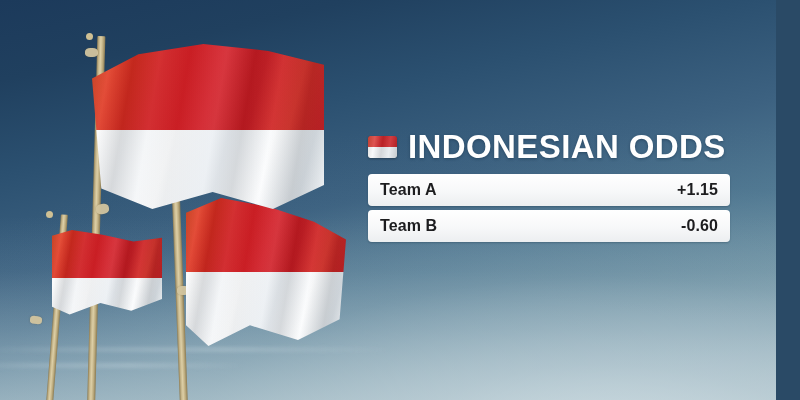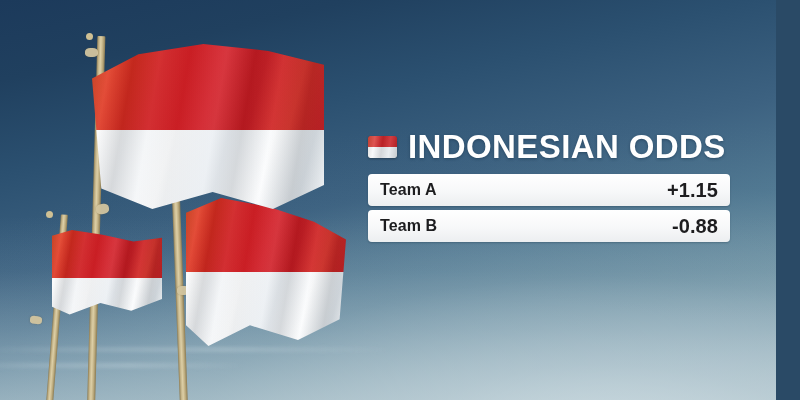--- a/index.html
+++ b/index.html
@@ -189,21 +189,21 @@
     gap: 11px;
   }
   .odds-label {
     color: #1d1d1f;
     font-size: 16px;
     font-weight: bold;
     letter-spacing: 0.1px;
   }
   .odds-value {
     color: #1d1d1f;
-    font-size: 20px;
+    font-size: 16px;
     font-weight: bold;
     letter-spacing: 0.1px;
   }
 </style>
 </head>
 <body>
 
 <div class="canvas">
 
   <div class="sky"></div>
@@ -259,19 +259,19 @@
     <div class="odds-table">
 
       <div class="odds-row">
         <span class="odds-label">Team A</span>
         <span class="odds-value">+1.15</span>
       </div>
 
 
       <div class="odds-row">
         <span class="odds-label">Team B</span>
-        <span class="odds-value">-0.88</span>
+        <span class="odds-value">-0.60</span>
       </div>
 
     </div>
   </div>
 
 </div>
 
 </body></html>

